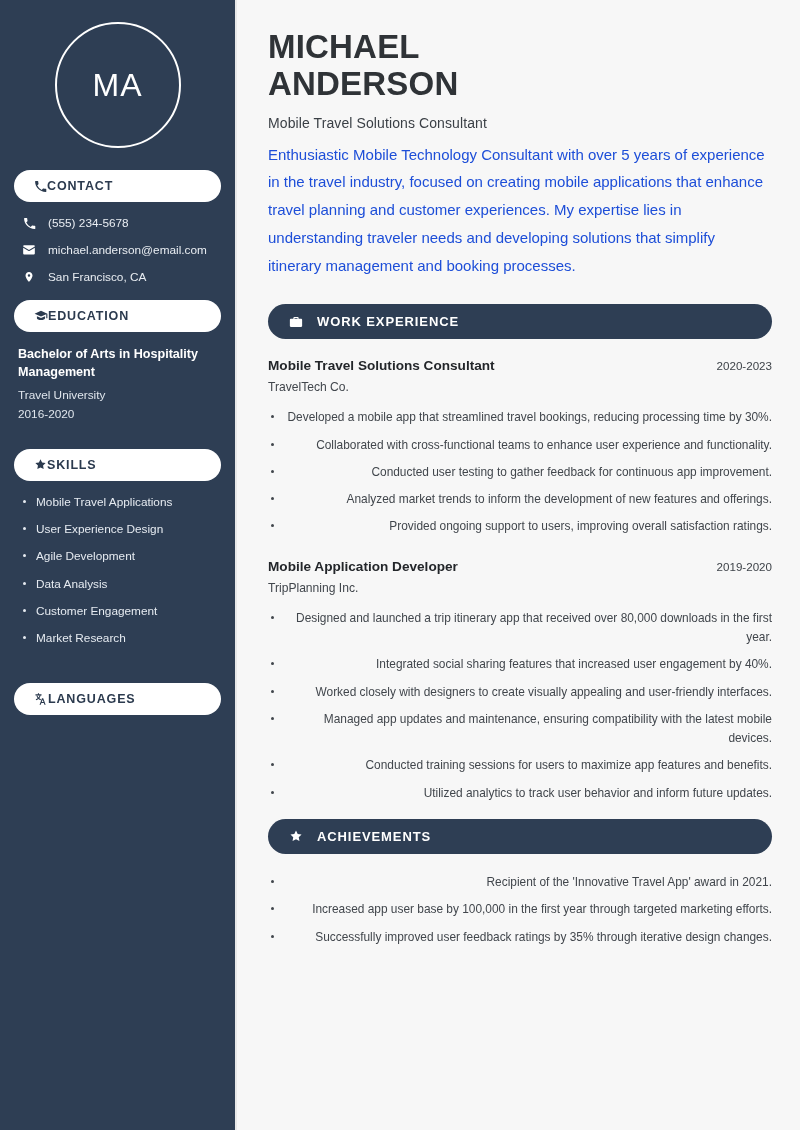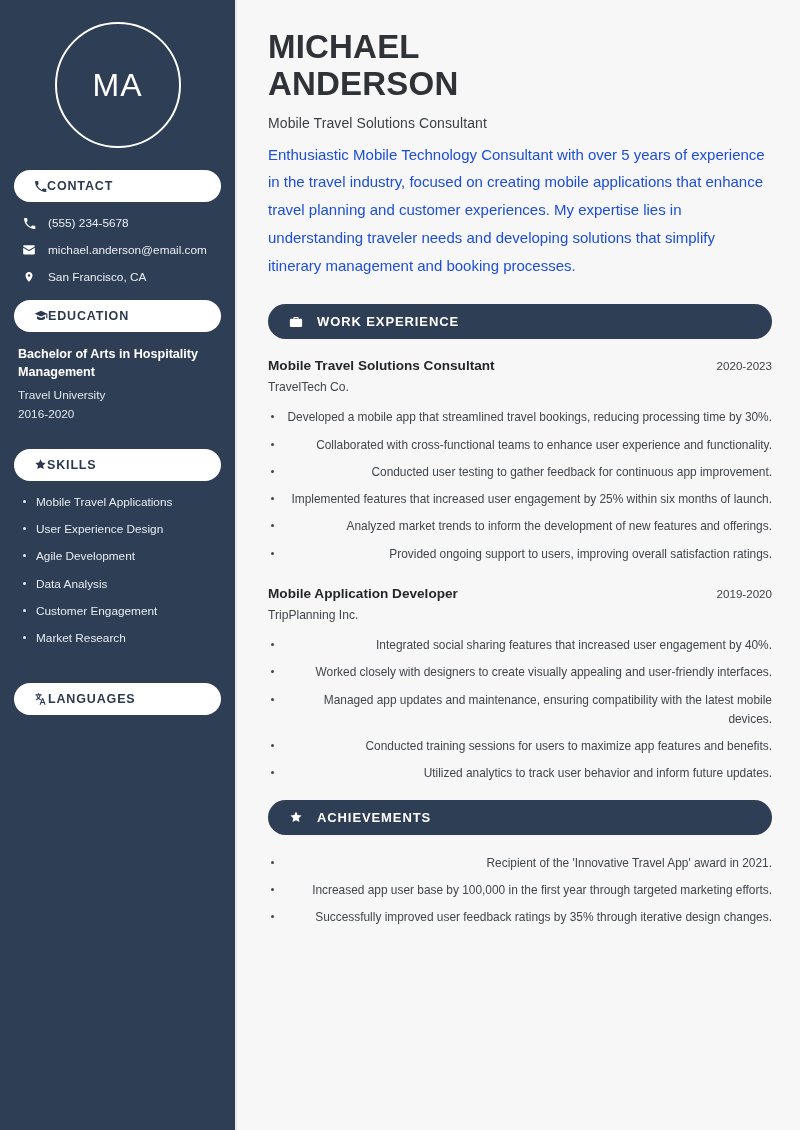--- a/index.html
+++ b/index.html
@@ -339,33 +339,33 @@
     <div class="job">
       <div class="job-head">
         <span class="job-title">Mobile Travel Solutions Consultant</span>
         <span class="job-dates">2020-2023</span>
       </div>
       <div class="job-company">TravelTech Co.</div>
       <ul class="bullets">
         <li>Developed a mobile app that streamlined travel bookings, reducing processing time by 30%.</li>
         <li>Collaborated with cross-functional teams to enhance user experience and functionality.</li>
         <li>Conducted user testing to gather feedback for continuous app improvement.</li>
-        <li>Implemented features that increased user engagement by 25% within six months of launch.</li>
         <li>Analyzed market trends to inform the development of new features and offerings.</li>
         <li>Provided ongoing support to users, improving overall satisfaction ratings.</li>
       </ul>
     </div>
 
     <div class="job job-block-2">
       <div class="job-head">
         <span class="job-title">Mobile Application Developer</span>
         <span class="job-dates">2019-2020</span>
       </div>
       <div class="job-company">TripPlanning Inc.</div>
       <ul class="bullets">
+        <li>Designed and launched a trip itinerary app that received over 80,000 downloads in the first year.</li>
         <li>Integrated social sharing features that increased user engagement by 40%.</li>
         <li>Worked closely with designers to create visually appealing and user-friendly interfaces.</li>
         <li>Managed app updates and maintenance, ensuring compatibility with the latest mobile devices.</li>
         <li>Conducted training sessions for users to maximize app features and benefits.</li>
         <li>Utilized analytics to track user behavior and inform future updates.</li>
       </ul>
     </div>
 
     <div class="banner banner-ach">
       <span class="ico">

